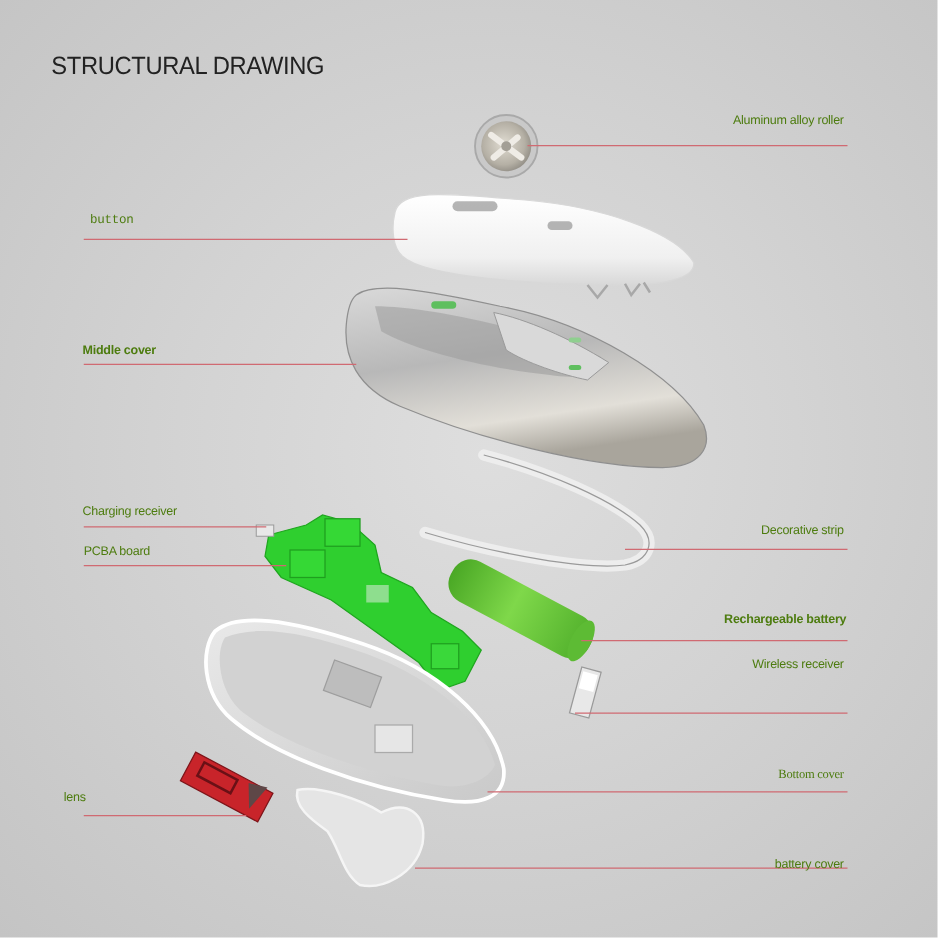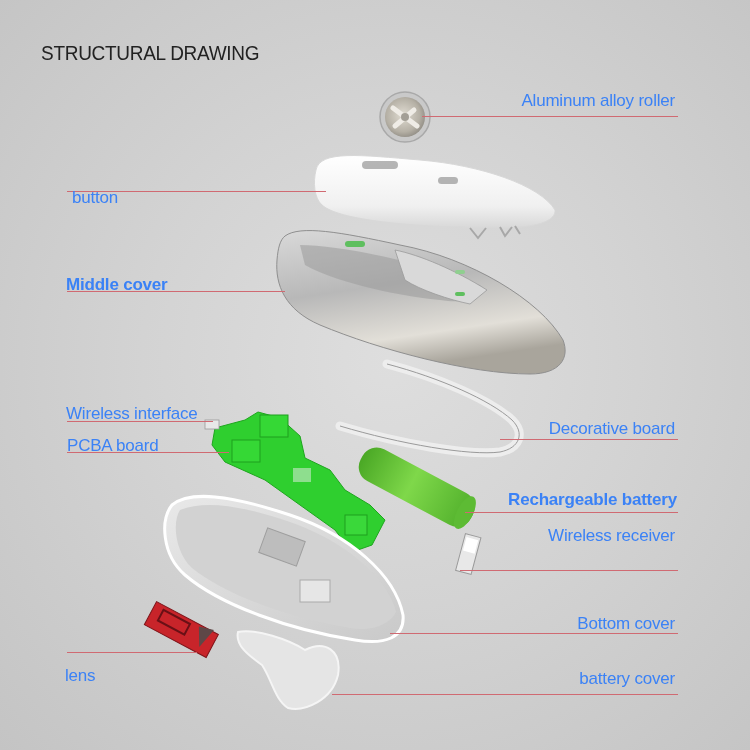--- a/index.html
+++ b/index.html
@@ -8,21 +8,21 @@
       background: radial-gradient(ellipse at 52% 48%, #dedede 0%, #d3d3d3 45%, #c4c4c4 100%);
       font-family: "Liberation Sans", sans-serif;
       color: #2a2a2a;
     }
     .title {
       position: absolute; left: 41px; top: 42px;
       font-size: 20px; letter-spacing: -0.3px; color: #222;
       transform: scaleX(0.95); transform-origin: left;
     }
     .label {
-      position: absolute; font-size: 17px; color: #3b82f6;
+      position: absolute; font-size: 10px; color: #4d7c0f;
       white-space: nowrap; letter-spacing: -0.2px;
     }
     .label.right { text-align: right; }
     .leader {
       position: absolute; height: 1px; background: #d06a72;
     }
     svg.art { position: absolute; left: 0; top: 0; }
   </style>
 </head>
 <body>
@@ -128,24 +128,24 @@
 <div class="leader" style="left:67px; top:291px; width:218px;"></div>
 <div class="leader" style="left:67px; top:421px; width:146px;"></div>
 <div class="leader" style="left:67px; top:452px; width:162px;"></div>
 <div class="leader" style="left:500px; top:439px; width:178px;"></div>
 <div class="leader" style="left:465px; top:512px; width:213px;"></div>
 <div class="leader" style="left:460px; top:570px; width:218px;"></div>
 <div class="leader" style="left:390px; top:633px; width:288px;"></div>
 <div class="leader" style="left:67px; top:652px; width:130px;"></div>
 <div class="leader" style="left:332px; top:694px; width:346px;"></div>
 
-<div class="label" style="left:72px; top:188px;">button</div>
+<div class="label" style="left:72px; top:171px;font-family:Liberation Mono, monospace;">button</div>
 <div class="label" style="left:66px; top:275px;font-weight:bold;">Middle cover</div>
-<div class="label" style="left:66px; top:404px;">Wireless interface</div>
+<div class="label" style="left:66px; top:404px;">Charging receiver</div>
 <div class="label" style="left:67px; top:436px;text-align:right;">PCBA board</div>
-<div class="label" style="left:65px; top:633px;margin-top:33px;">lens</div>
+<div class="label" style="left:51px; top:633px;">lens</div>
 
 <div class="label right" style="right:75px; top:91px;">Aluminum alloy roller</div>
-<div class="label right" style="right:75px; top:419px;">Decorative board</div>
+<div class="label right" style="right:75px; top:419px;">Decorative strip</div>
 <div class="label right" style="right:73px; top:490px;font-weight:bold;">Rechargeable battery</div>
 <div class="label right" style="right:75px; top:526px;">Wireless receiver</div>
-<div class="label right" style="right:75px; top:614px;">Bottom cover</div>
-<div class="label right" style="right:75px; top:669px;">battery cover</div>
+<div class="label right" style="right:75px; top:614px;font-family:Liberation Serif, serif;">Bottom cover</div>
+<div class="label right" style="right:75px; top:686px;">battery cover</div>
 
 </body></html>

